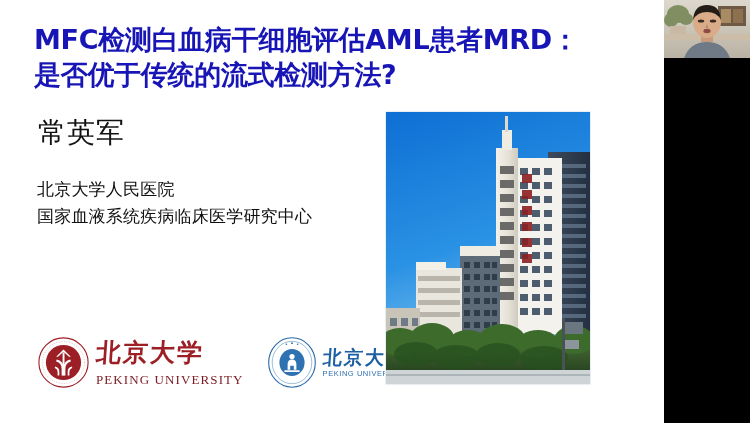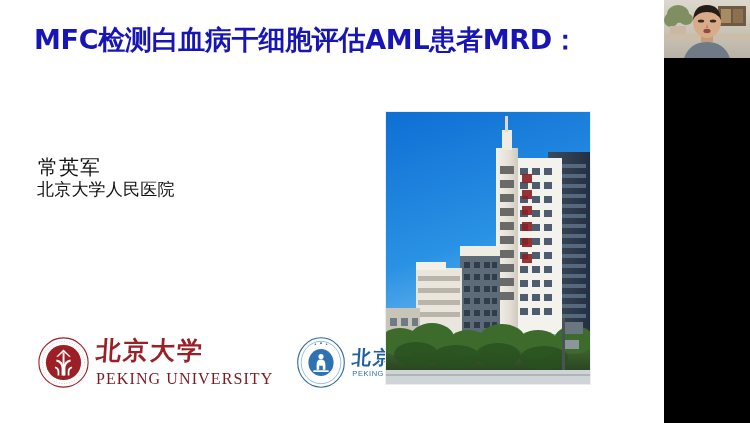--- a/index.html
+++ b/index.html
@@ -44,26 +44,25 @@
     color: #1715b6;
     letter-spacing: -0.3px;
     white-space: nowrap;
   }
 
   
   .author-name {
     position: absolute;
     left: 38px;
     top: 120px;
-    font-family: Liberation Mono, monospace;
-    font-size: 20px;
+    font-family: Liberation Serif, serif;
+    font-size: 28px;
     line-height: 26px;
     color: #111111;
     letter-spacing: 1px;
-    margin-top: 36px;
   }
   .affil-list {
     position: absolute;
     left: 37px;
     top: 176px;
     width: 350px;
   }
   .affil-line {
     font-family: "DejaVu Serif", "Liberation Serif", serif;
     font-size: 17px;
@@ -98,21 +97,21 @@
     font-family: "DejaVu Serif", "Liberation Serif", serif;
     font-weight: 700;
     font-size: 25px;
     color: #9d1f26;
     letter-spacing: 2px;
     display: block;
     transform: skewX(-4deg);
   }
   .logo-en-pku {
     font-family: "Liberation Serif", serif;
-    font-size: 16px;
+    font-size: 13px;
     color: #7b1a20;
     letter-spacing: 1.1px;
     display: block;
     margin-top: 8px;
   }
 
   
   .seal-hosp {
     width: 48px; height: 51px;
     flex: 0 0 48px;
@@ -168,26 +167,28 @@
 </style>
 </head>
 <body>
 
 <div class="screen">
 
   <div class="slide">
 
     <div class="title-block">
       <div class="title-line">MFC检测白血病干细胞评估AML患者MRD：</div>
+      <div class="title-line">是否优于传统的流式检测方法?</div>
     </div>
 
     <div class="author-name">常英军</div>
 
     <div class="affil-list">
       <div class="affil-line">北京大学人民医院</div>
+      <div class="affil-line">国家血液系统疾病临床医学研究中心</div>
     </div>
 
     <div class="logo-row">
 
       <div class="logo">
         <span class="seal-pku">
           <svg viewBox="0 0 51 51" xmlns="http://www.w3.org/2000/svg">
             <circle cx="25.5" cy="25.5" r="24.6" fill="#ffffff" stroke="#9d1f26" stroke-width="1.1"></circle>
             <circle cx="25.5" cy="25.5" r="17.6" fill="#9d1f26"></circle>
 

